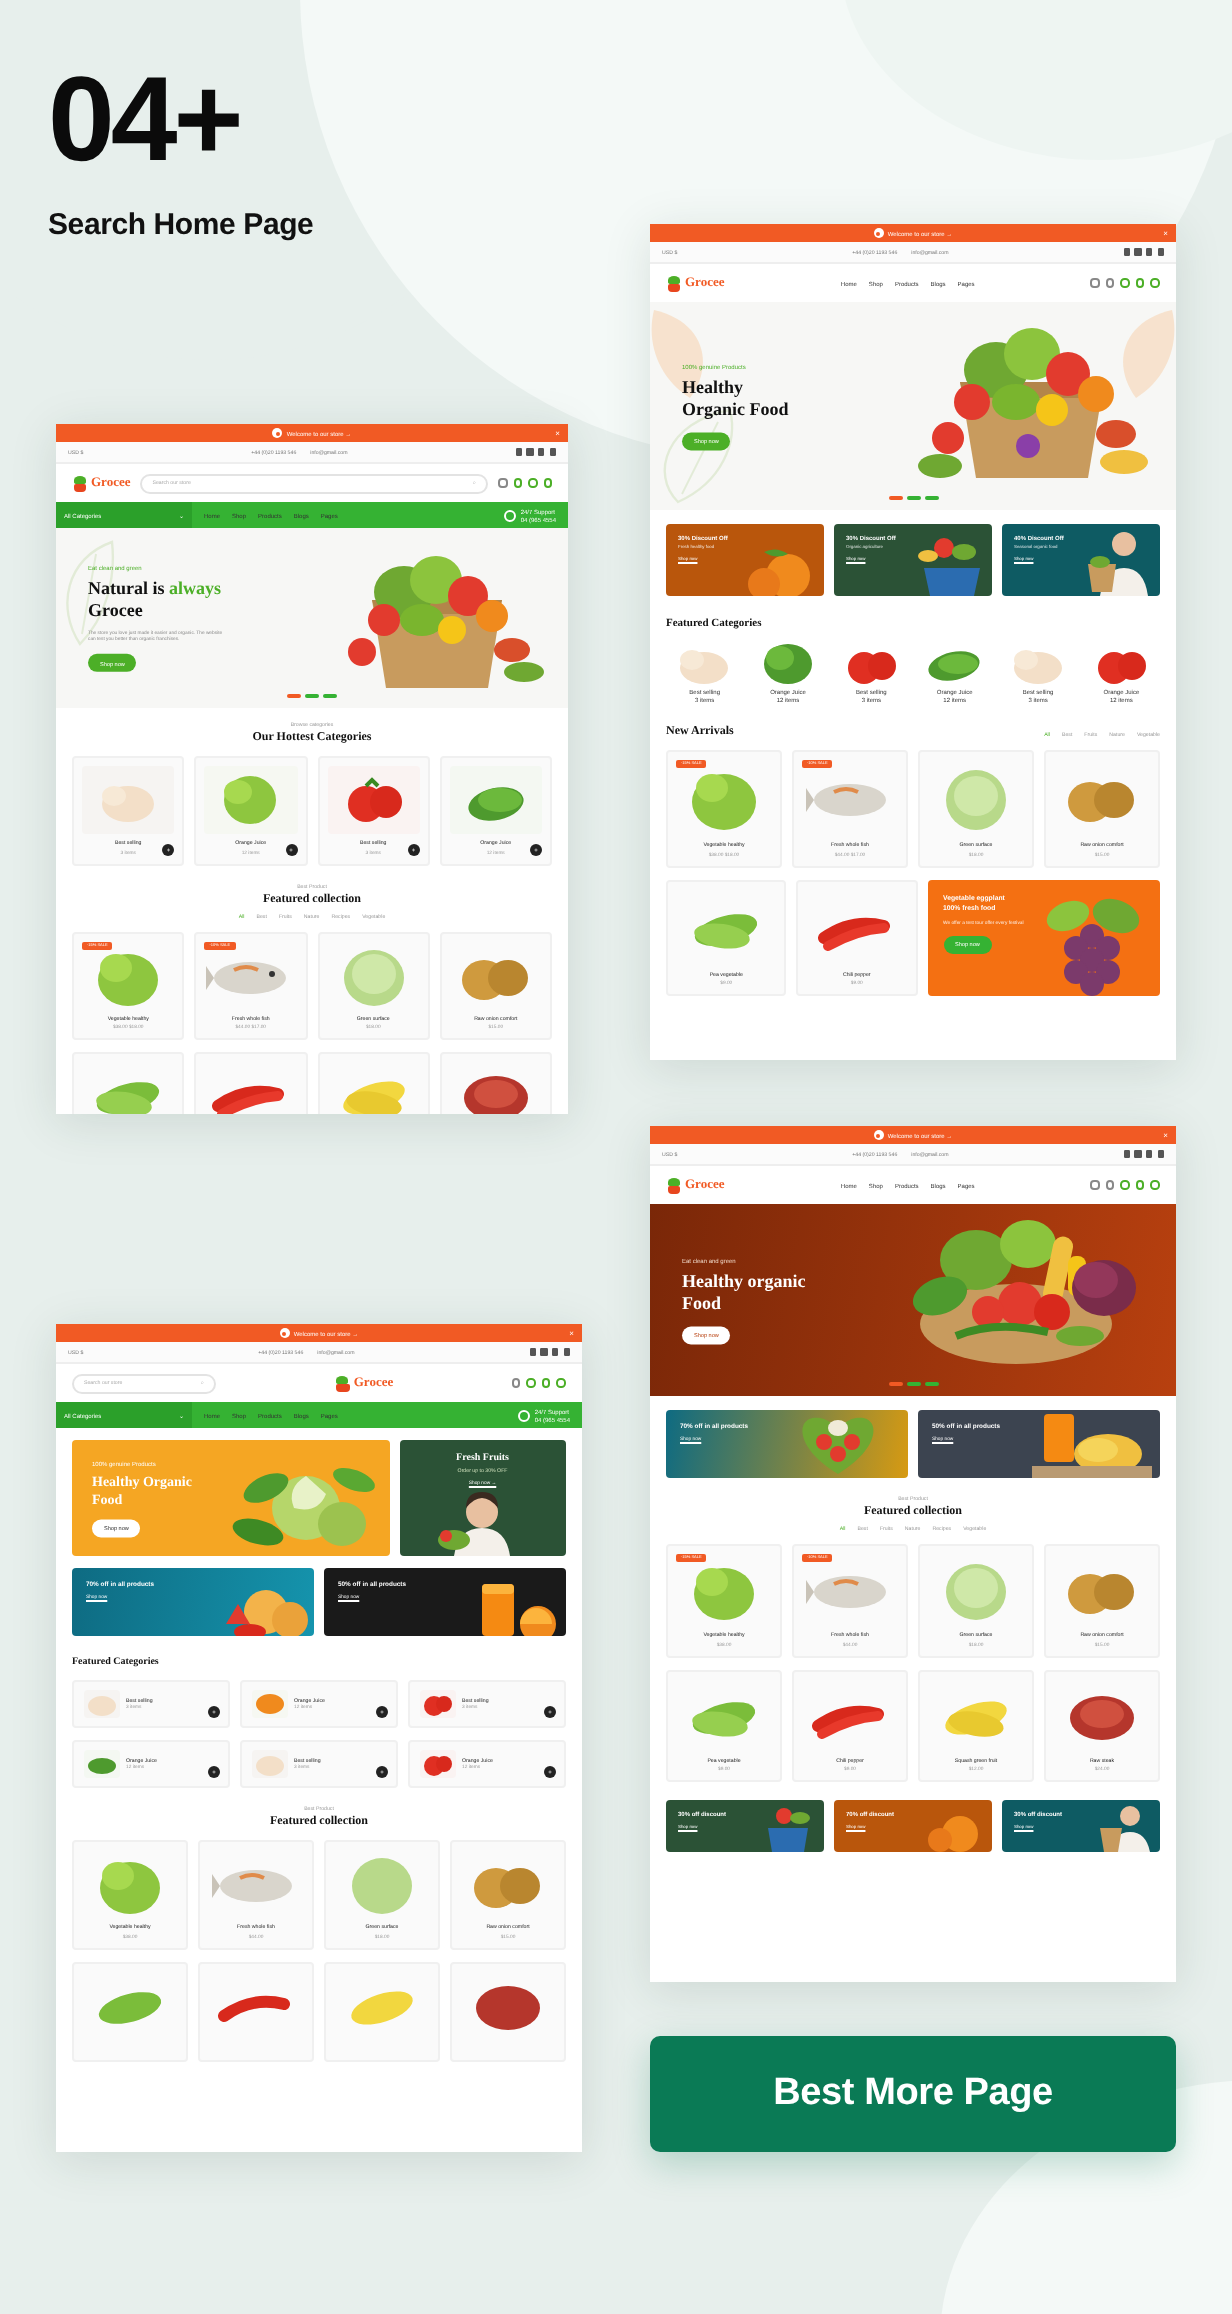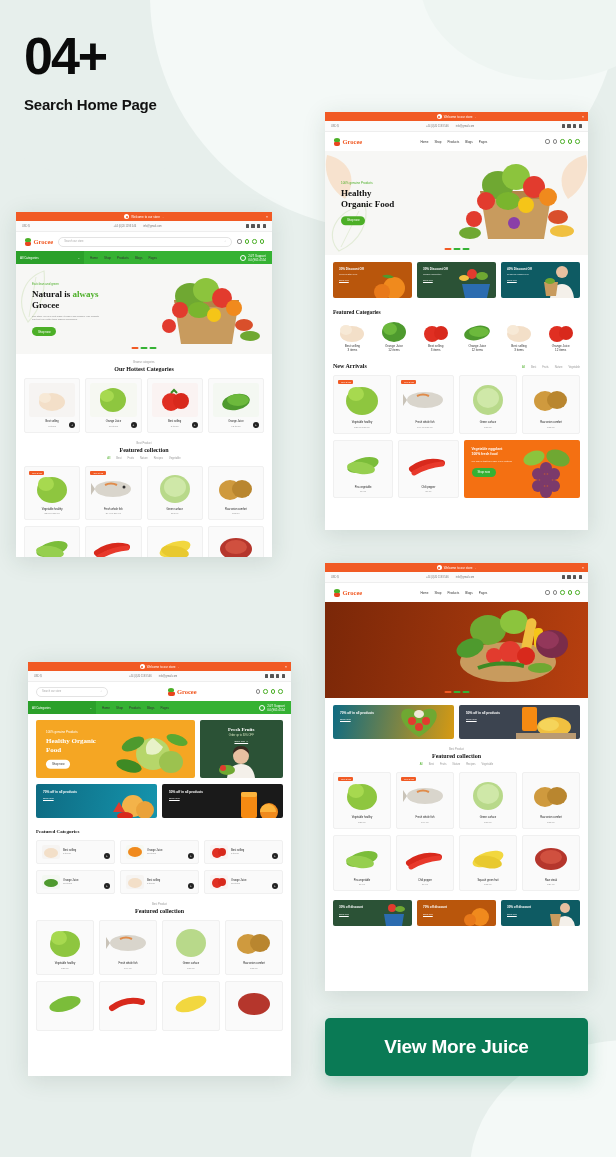--- a/index.html
+++ b/index.html
@@ -10,21 +10,21 @@
     position:relative;
     overflow:hidden;
   }
   .bg-blob { position:absolute; background:#f4f9f7; border-radius:50%; pointer-events:none; }
   #blob-a { left:150px; top:-240px; width:470px; height:470px; }
   #blob-b { left:420px; top:-120px; width:260px; height:200px; background:#eef5f2; }
   #blob-c { left:470px; top:1040px; width:320px; height:260px; }
   #blob-d { left:-60px; top:-150px; width:330px; height:330px; background:#e7efec; }
 
   .headline-wrap { position:absolute; left:24px; top:30px; z-index:5; }
-  .headline { font-size:52px; font-weight:bold; letter-spacing:-2px; color:#0b0b0b; line-height:1; }
+  .headline { font-size:60px; font-weight:bold; letter-spacing:-2px; color:#0b0b0b; line-height:1; }
   .subhead { font-size:15px; font-weight:bold; color:#111; margin-top:14px; letter-spacing:-.2px; }
 
   
   .mock {
     position:absolute; background:#fff; overflow:hidden;
     box-shadow:0 4px 22px rgba(30,60,50,.13);
     font-size:3px; color:#333;
   }
   .m-announce {
     background:#f15a24; color:#fff; height:9px;
@@ -149,21 +149,21 @@
 <div class="bg-blob" id="blob-d"></div>
 <div class="bg-blob" id="blob-a"></div>
 <div class="bg-blob" id="blob-b"></div>
 <div class="bg-blob" id="blob-c"></div>
 
 <div class="headline-wrap">
   <div class="headline">04+</div>
   <div class="subhead">Search Home Page</div>
 </div>
 
-<div class="mock" id="mock1" style="left:16px; top:212px; width:256px; height:345px;">
+<div class="mock" id="mock1" style="left:28px; top:212px; width:256px; height:345px;">
   <div class="m-announce">
     <span class="dot">
         <i></i>
       </span>
     <span>Welcome to our store →</span>
     <span class="x">×</span>
   </div>
   <div class="m-topbar">
     <span>USD $</span>
     <span class="mid">
@@ -949,20 +949,25 @@
     </span>
     <span class="m-icons">
       <span class="grey"></span>
         <span class="grey"></span>
         <span></span>
         <span></span>
         <span></span>
     </span>
   </div>
   <div class="hero" style="height:96px; background:linear-gradient(100deg,#7a2708,#b8400f);">
+    <div class="txt">
+      <div class="eyebrow" style="color:#f0d8c8">Eat clean and green</div>
+      <h2 style="color:#fff;width:70px"><span>Healthy organic</span><br><span>Food</span></h2>
+      <span class="btn" style="background:#fff;color:#b8400f">Shop now</span>
+    </div>
     <svg class="veg" style="right:10px;bottom:10px" width="130" height="84" viewBox="0 0 130 84">
       <ellipse cx="60" cy="58" rx="48" ry="20" fill="#c89b5e"></ellipse>
       <ellipse cx="40" cy="26" rx="18" ry="15" fill="#6fa832"></ellipse>
       <ellipse cx="66" cy="18" rx="14" ry="12" fill="#8cc43d"></ellipse>
       <rect x="76" y="14" width="10" height="34" rx="5" fill="#f0c040" transform="rotate(12 81 31)"></rect>
       <rect x="86" y="24" width="9" height="20" rx="4" fill="#f5c518"></rect>
       <circle cx="62" cy="48" r="11" fill="#e23b2e"></circle>
       <circle cx="78" cy="52" r="9" fill="#d8291c"></circle>
       <circle cx="46" cy="52" r="8" fill="#e23b2e"></circle>
       <ellipse cx="104" cy="40" rx="16" ry="14" fill="#7a2c4a"></ellipse>
@@ -1126,13 +1131,13 @@
         <svg style="position:absolute;right:2px;bottom:0" width="30" height="24" viewBox="0 0 30 24">
             <circle cx="17" cy="6" r="5" fill="#e8c0a0"></circle>
             <path d="M7 24 q2 -10 10 -10 q8 0 10 10z" fill="#f4f0ea"></path>
             <path d="M2 12 L13 12 L11 24 L4 24Z" fill="#c89b5e"></path>
           </svg>
       </div>
     </div>
   </div>
 </div>
 
-<div class="viewmore">View More Juice</div>
+<div class="viewmore">Best More Page</div>
 
 </body></html>

